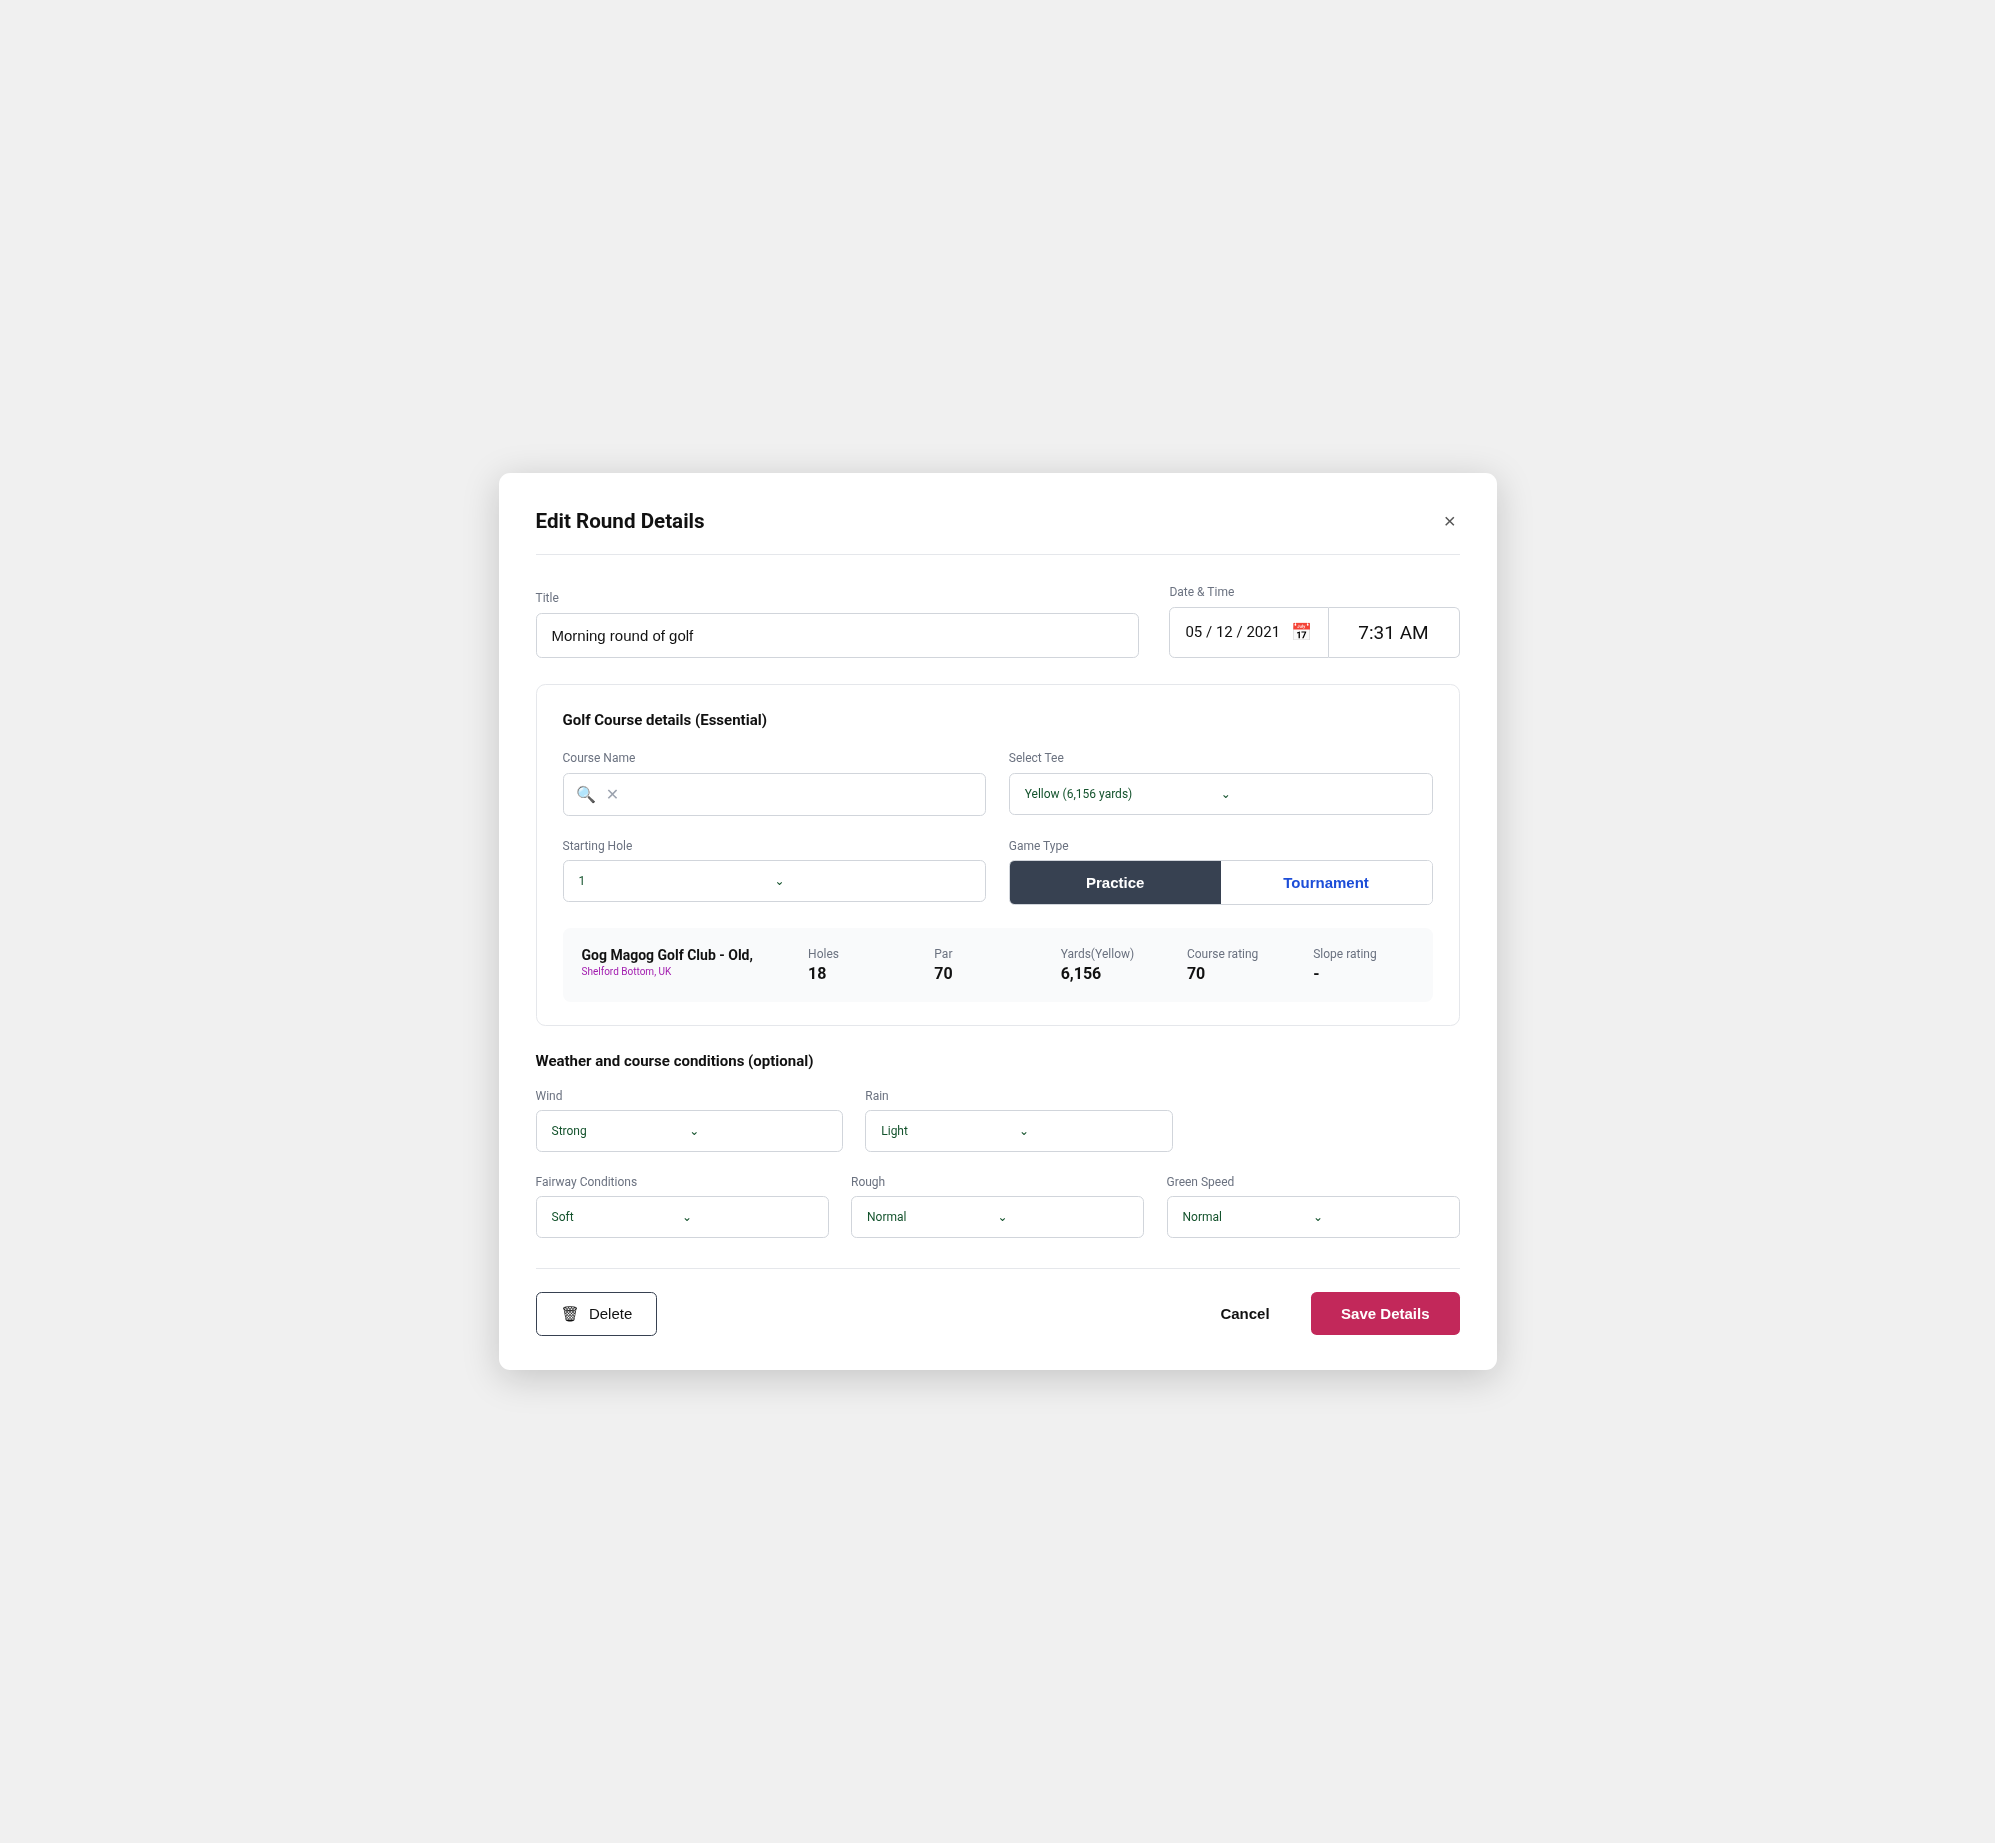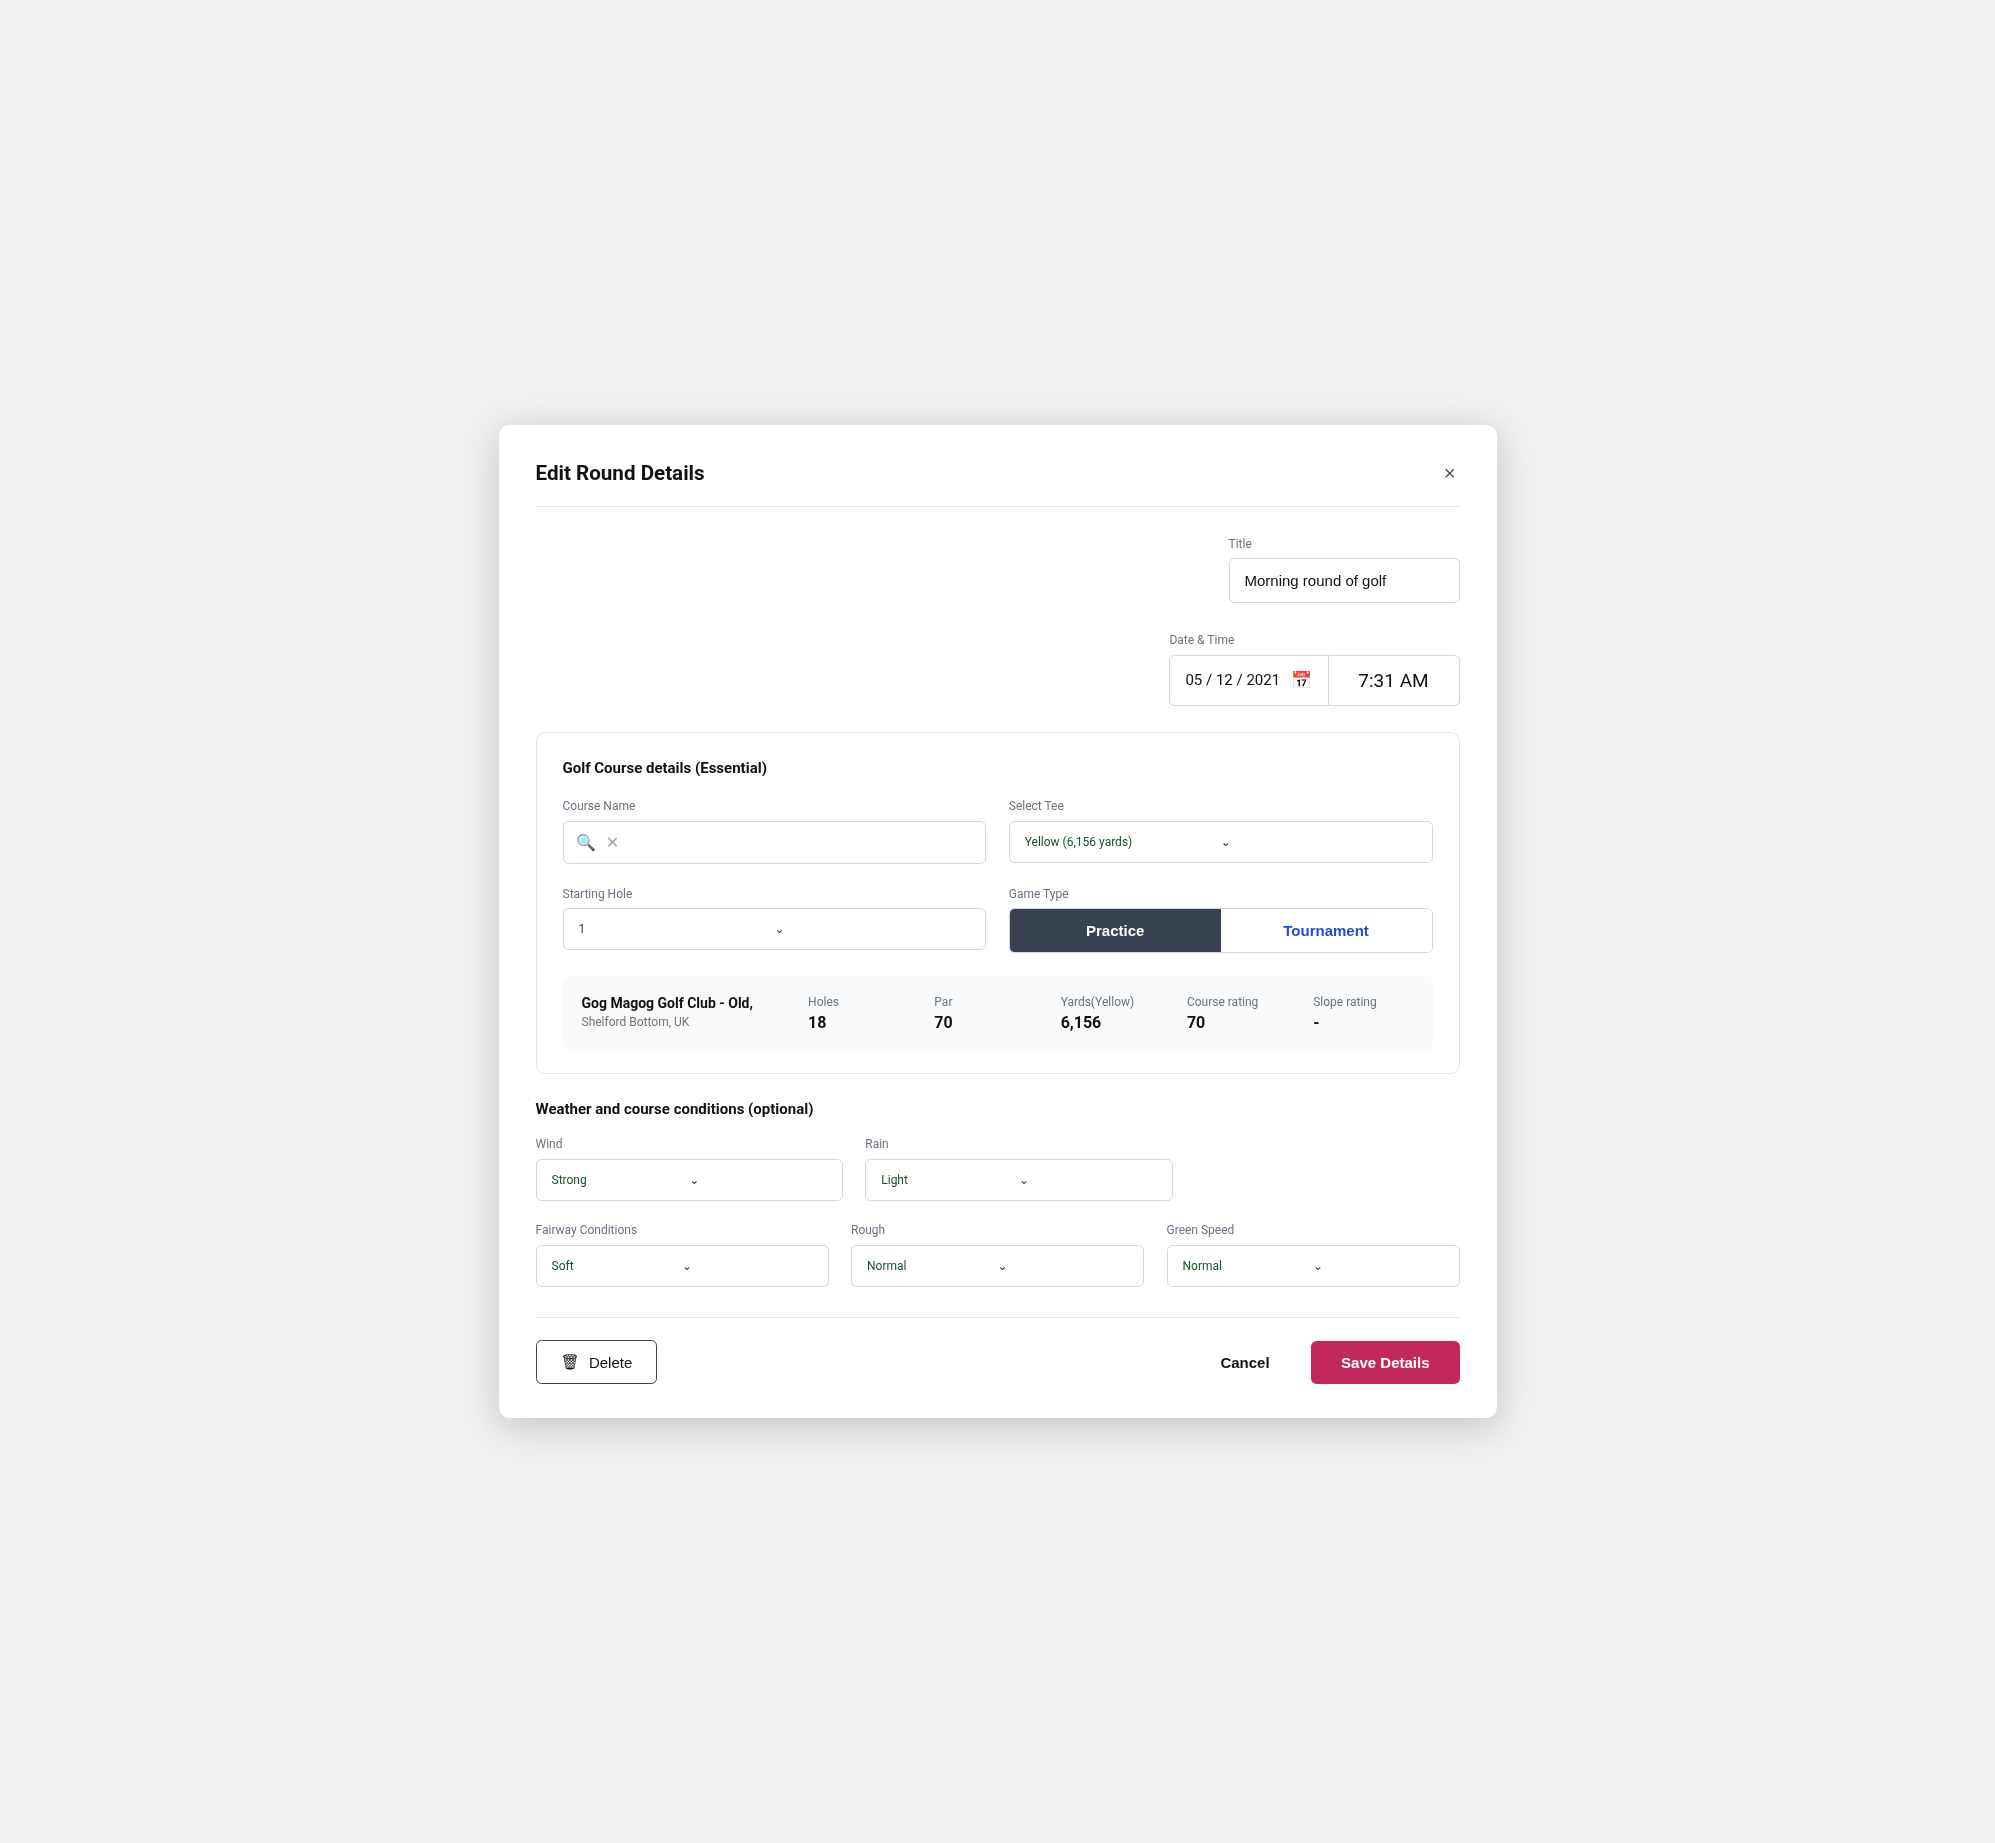--- a/index.html
+++ b/index.html
@@ -41,21 +41,20 @@
       color: #555;
       line-height: 1;
       padding: 3.7px;
     }
 
     .top-row {
       display: flex;
       gap: 30px;
       margin-bottom: 26px;
       align-items: flex-end;
-      flex-direction: column;
     }
     .field-group {
       display: flex;
       flex-direction: column;
       gap: 7.5px;
     }
     .field-label {
       font-size: 12px;
       color: #6b7280;
       font-weight: 400;
@@ -208,22 +207,22 @@
     }
     .course-info-name {
       flex: 2;
     }
     .course-info-name .name {
       font-size: 14px;
       font-weight: 700;
       color: #111;
     }
     .course-info-name .location {
-      font-size: 12px;
-      color: #737373;
+      font-size: 10px;
+      color: #a21caf;
       margin-top: 3.7px;
     }
     .course-stat {
       flex: 1;
       display: flex;
       flex-direction: column;
       align-items: flex-start;
       padding-left: 26px;
     }
     .stat-label {

